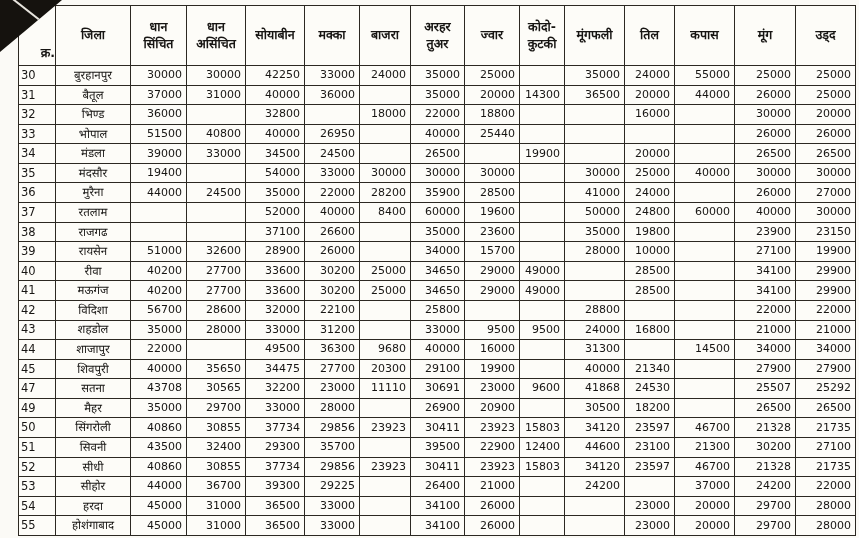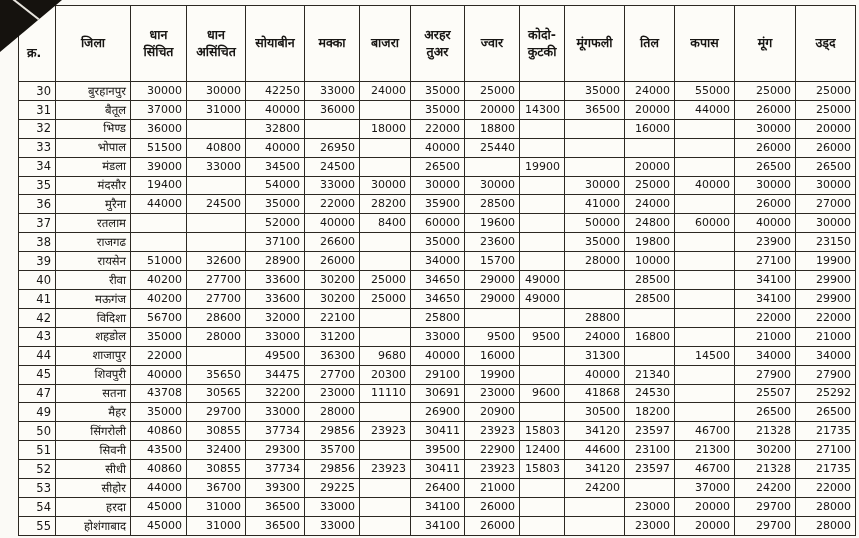--- a/index.html
+++ b/index.html
@@ -36,32 +36,32 @@
     font-size: 12.5px;
     font-weight: bold;
     text-align: center;
     vertical-align: middle;
     white-space: pre-line;
     line-height: 1.3;
     padding: 0 1px;
   }
   thead th.sr-head {
     vertical-align: bottom;
-    text-align: left;
-    padding: 0 0 20px 8px;
+    text-align: right;
+    padding: 0 0 4px 8px;
     position: relative;
   }
   tbody td {
     height: 16.5px;
     font-size: 11px;
     line-height: 1.1;
     padding: 0 4px 0 2px;
   }
-  td.c-sr  { text-align: right; font-size: 11.5px; margin-top: 48px; }
-  td.c-dist{ text-align: right; font-size: 11.5px; padding-left: 4px; }
+  td.c-sr  { text-align: left; font-size: 11.5px; margin-top: 48px; }
+  td.c-dist{ text-align: center; font-size: 11.5px; padding-left: 4px; }
   td.c-num { text-align: right; font-variant-numeric: tabular-nums; }
   .corner-fold {
     position: absolute;
     left: 0;
     top: 0;
     width: 62px;
     height: 52px;
     background: #15120e;
     clip-path: polygon(0 0, 100% 0, 0 100%);
     z-index: 5;

